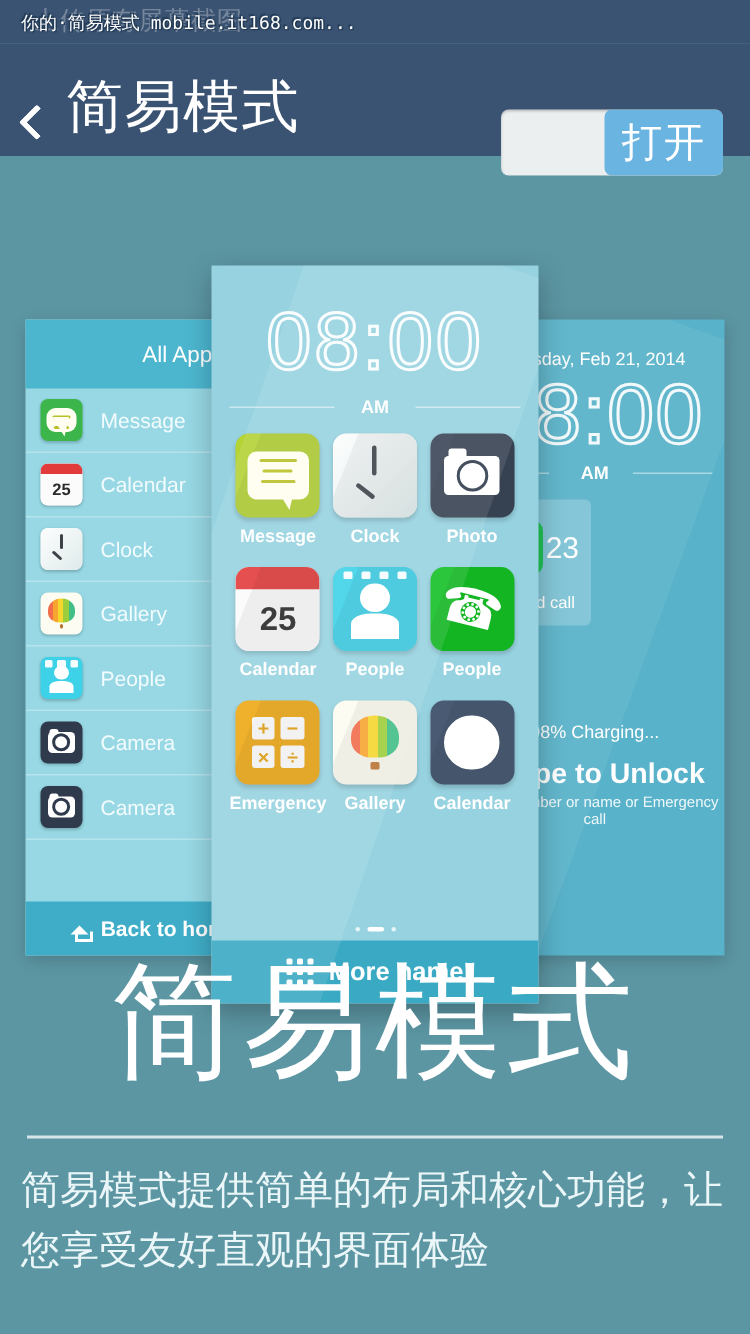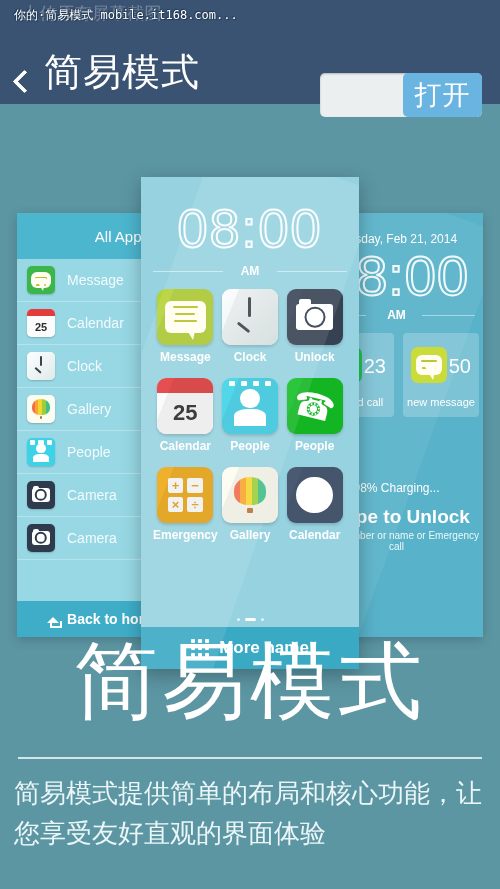--- a/index.html
+++ b/index.html
@@ -40,21 +40,21 @@
     transform: rotate(45deg);
     border-radius: 2px;
   }
   .header-title {
     position: absolute; left: 44px; top: 21px;
     font-size: 38px; line-height: 44px; color: #ffffff;
     letter-spacing: 1px;
   }
   .toggle {
     position: absolute; right: 18px; top: 44px;
-    width: 162px; height: 44px;
+    width: 148px; height: 44px;
     border-radius: 5px; background: #eceff0;
     box-shadow: 0 1px 2px rgba(0,0,0,.25) inset;
     overflow: hidden;
   }
   .toggle-knob {
     position: absolute; right: 0; top: 0; width: 79px; height: 44px;
     background: #69b4e0; border-radius: 5px;
     display: flex; align-items: center; justify-content: center;
     color: #ffffff; font-size: 27px; letter-spacing: 1px;
   }
@@ -389,30 +389,20 @@
       <div class="lock-am">AM</div>
 
       <div class="lock-widgets">
         <div class="lock-card">
           <div class="ic" style="background:#12c04a;">
             <span class="phoneglyph" style="font-size:22px;">☎</span>
           </div>
           <div class="count">23</div>
           <div class="cap">missed call</div>
         </div>
-        <div class="lock-card">
-          <div class="ic" style="background:#c8d92a;">
-            <div class="bubble" style="width:74%;height:56%;">
-                <i style="width:62%"></i>
-                <i style="width:50%"></i>
-              </div>
-          </div>
-          <div class="count">50</div>
-          <div class="cap">new message</div>
-        </div>
       </div>
 
       <div class="lock-charge">98% Charging...</div>
       <div class="lock-swipe">Swipe to Unlock</div>
       <div class="lock-emerg">Enter number or name or Emergency call</div>
     </div>
 
     <div class="panel-center">
       <div class="c-time">08:00</div>
       <div class="c-rule">
@@ -443,21 +433,21 @@
           </div>
           <div class="c-label">Clock</div>
         </div>
 
         <div class="c-cell">
           <div class="c-icon" style="background:#3a4556;">
             <span class="sheen"></span>
             <div class="cam-top"></div>
               <div class="cam-body"></div>
           </div>
-          <div class="c-label">Unlock</div>
+          <div class="c-label">Photo</div>
         </div>
 
         <div class="c-cell">
           <div class="c-icon" style="background:#fbfbfb;">
             <div class="cal-top"></div>
             <div class="cal-body" style="font-size:22px;">25</div>
             <span class="sheen"></span>
           </div>
           <div class="c-label">Calendar</div>
         </div>

